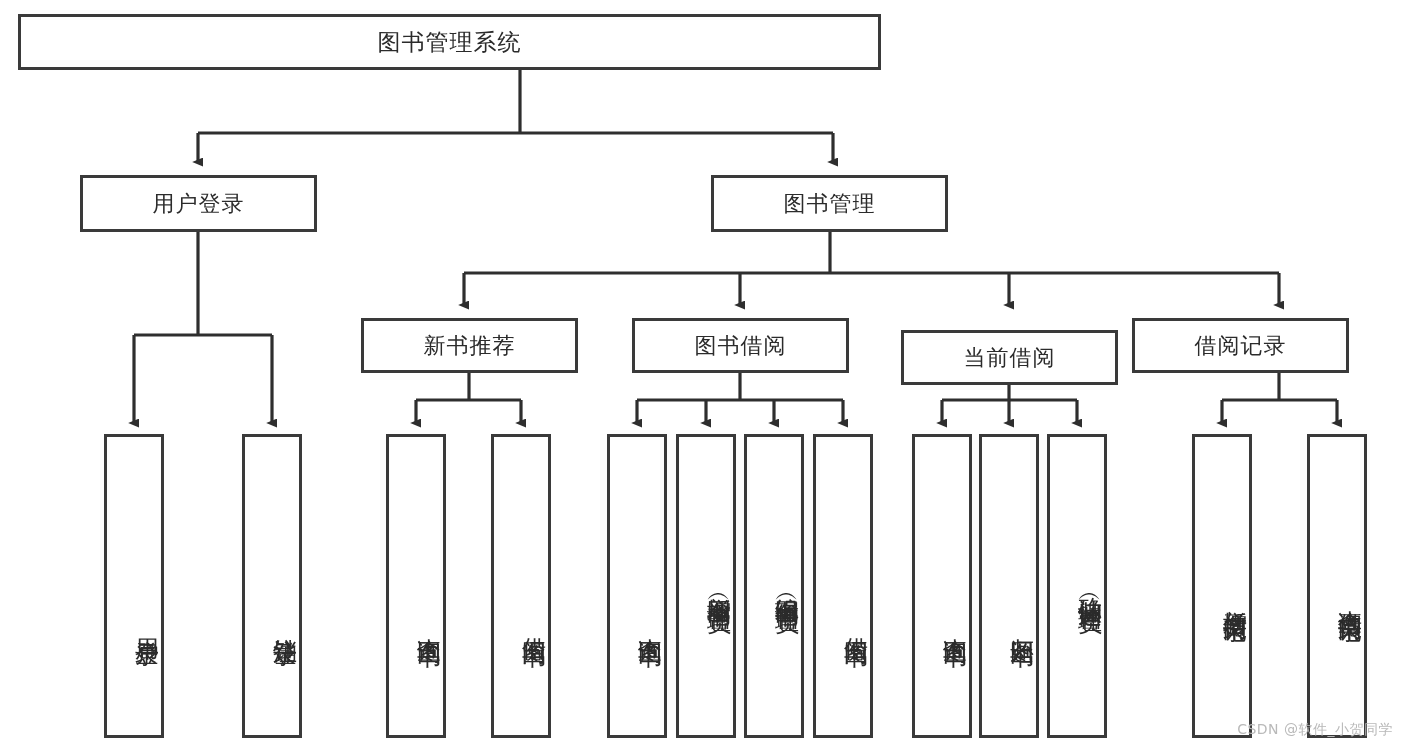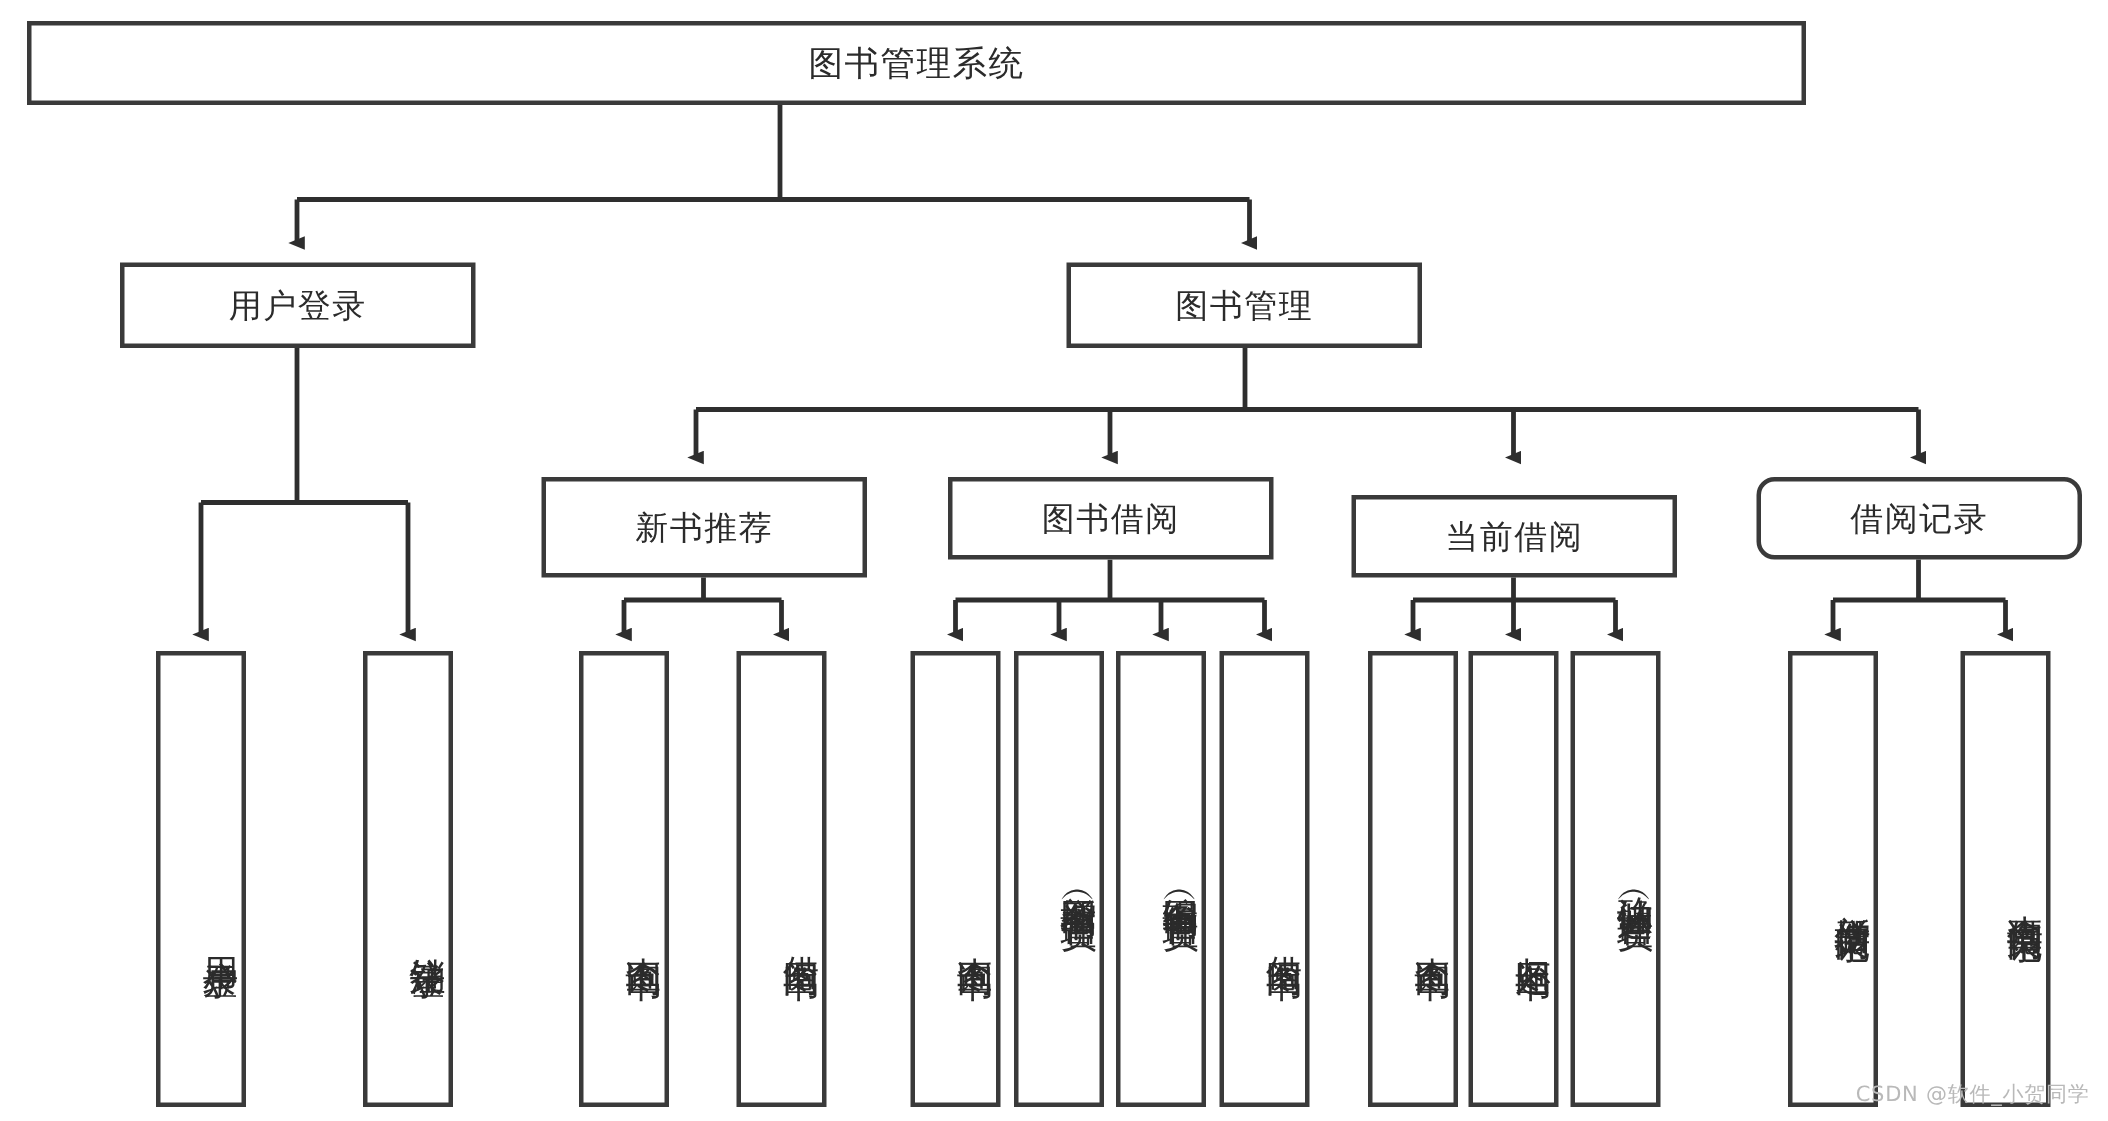--- a/index.html
+++ b/index.html
@@ -113,29 +113,29 @@
       <path d="M1009,400 L1009,423" marker-end="url(#arrow)"></path>
       <path d="M1077,400 L1077,423" marker-end="url(#arrow)"></path>
 
       <path d="M1279,373 L1279,400"></path>
       <path d="M1222,400 L1337,400"></path>
       <path d="M1222,400 L1222,423" marker-end="url(#arrow)"></path>
       <path d="M1337,400 L1337,423" marker-end="url(#arrow)"></path>
     </g>
   </svg>
 
-  <div class="node h root" style="left:18px; top:14px; width:1186px; height:56px;">图书管理系统</div>
+  <div class="node h root" style="left:18px; top:14px; width:863px; height:56px;">图书管理系统</div>
 
   <div class="node h" style="left:80px; top:175px; width:237px; height:57px;">用户登录</div>
   <div class="node h" style="left:711px; top:175px; width:237px; height:57px;">图书管理</div>
 
-  <div class="node h" style="left:361px; top:318px; width:217px; height:67px;">新书推荐</div>
+  <div class="node h" style="left:361px; top:318px; width:217px; height:55px;">新书推荐</div>
   <div class="node h" style="left:632px; top:318px; width:217px; height:55px;">图书借阅</div>
   <div class="node h" style="left:901px; top:330px; width:217px; height:55px;">当前借阅</div>
-  <div class="node h" style="left:1171px; top:318px; width:217px; height:55px;border-radius:12px;">借阅记录</div>
+  <div class="node h" style="left:1132px; top:318px; width:217px; height:55px;">借阅记录</div>
 
   <div class="node v" style="left:104px; top:434px; width:60px; height:304px; padding-top:80px;">用户登录</div>
   <div class="node v" style="left:242px; top:434px; width:60px; height:304px; padding-top:80px;">注销登录</div>
 
   <div class="node v" style="left:386px; top:434px; width:60px; height:304px; padding-top:80px;">查询图书</div>
   <div class="node v" style="left:491px; top:434px; width:60px; height:304px; padding-top:80px;">借阅图书</div>
 
   <div class="node v" style="left:607px; top:434px; width:60px; height:304px; padding-top:80px;">查询图书</div>
   <div class="node v topalign" style="left:676px; top:434px; width:60px; height:304px; padding-top:8px;">新增图书（管理员）</div>
   <div class="node v topalign" style="left:744px; top:434px; width:60px; height:304px; padding-top:8px;">编辑图书（管理员）</div>

